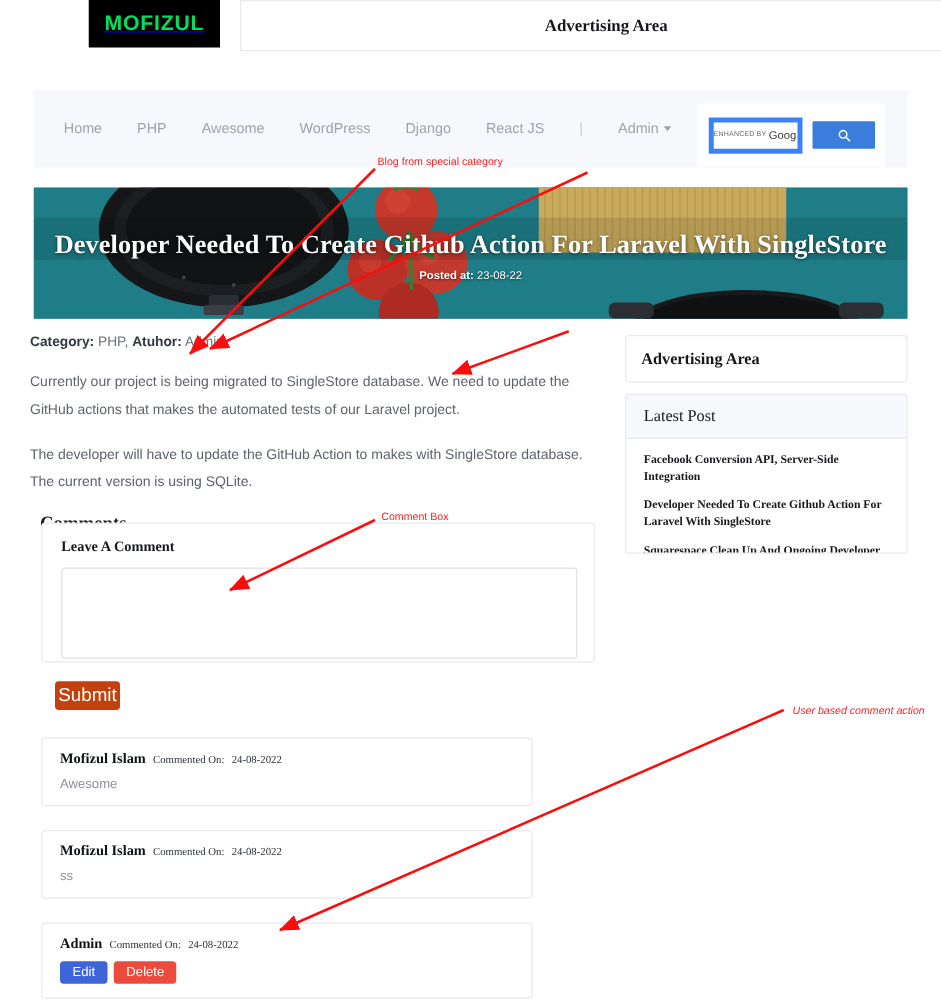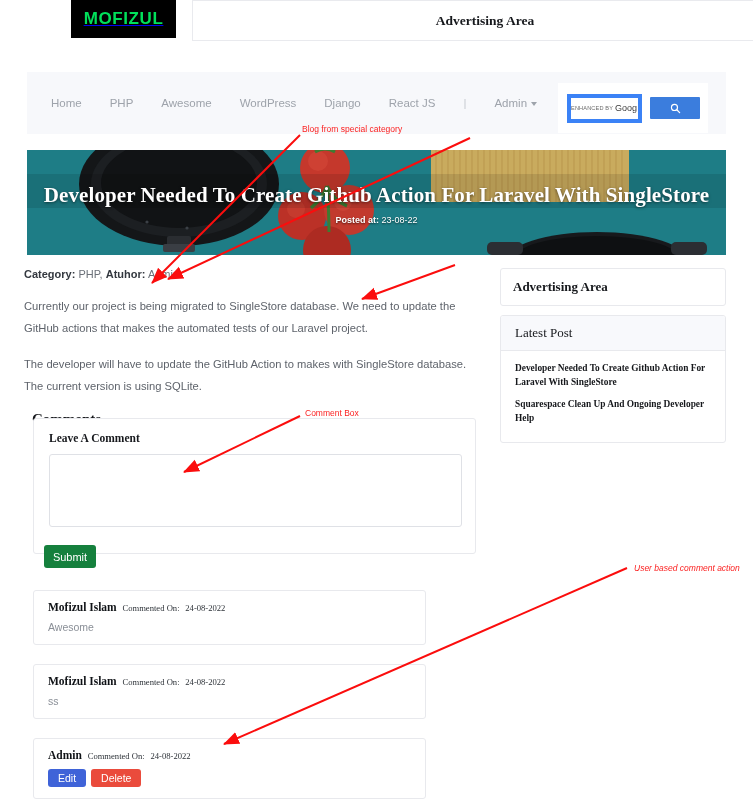--- a/index.html
+++ b/index.html
@@ -215,21 +215,21 @@
   
   .card {
     border: 1px solid #e8e9ed;
     background: #ffffff;
     border-radius: 3px;
   }
   .comment-form-card {
     position: absolute;
     left: 33px; top: 418px;
     width: 443px;
-    height: 136px;
+    height: 112px;
     padding: 13px 15px 0 15px;
   }
   .form-title {
     font-family: "Liberation Serif", serif;
     font-weight: bold;
     font-size: 11.5px;
     color: #16181c;
     margin-bottom: 10px;
   }
   .comment-textarea {
@@ -243,25 +243,25 @@
     font-size: 11px;
     color: #495057;
     padding: 5px 7px;
     outline: none;
   }
   .submit-btn {
     position: absolute;
     left: 44px; top: 545px;
     width: 52px;
     height: 23px;
-    background: #15803d;
+    background: #c2410c;
     color: #ffffff;
     border: none;
     border-radius: 3px;
-    font-size: 11px;
+    font-size: 15px;
     font-family: "Liberation Sans", sans-serif;
     cursor: pointer;
     text-align: center;
   }
 
   
   .comment-card {
     position: absolute;
     left: 33px;
     width: 393px;
@@ -539,20 +539,21 @@
 
   <div class="card side-ad">
     <span class="side-ad-label">Advertising Area</span>
   </div>
 
   <div class="card latest-card">
     <div class="latest-head">
       <span class="latest-head-title">Latest Post</span>
     </div>
     <div class="latest-list">
+      <a class="latest-item" href="#">Facebook Conversion API, Server-Side Integration</a>
       <a class="latest-item" href="#">Developer Needed To Create Github Action For Laravel With SingleStore</a>
       <a class="latest-item" href="#">Squarespace Clean Up And Ongoing Developer Help</a>
     </div>
   </div>
 
   <svg class="annot-layer" viewBox="0 0 753 800">
     <defs>
       <marker id="ah" markerWidth="9" markerHeight="9" refX="7.5" refY="3.2" orient="auto" markerUnits="strokeWidth">
         <path d="M0,0 L8,3.2 L0,6.4 z" fill="#fb0d0d"></path>
       </marker>

